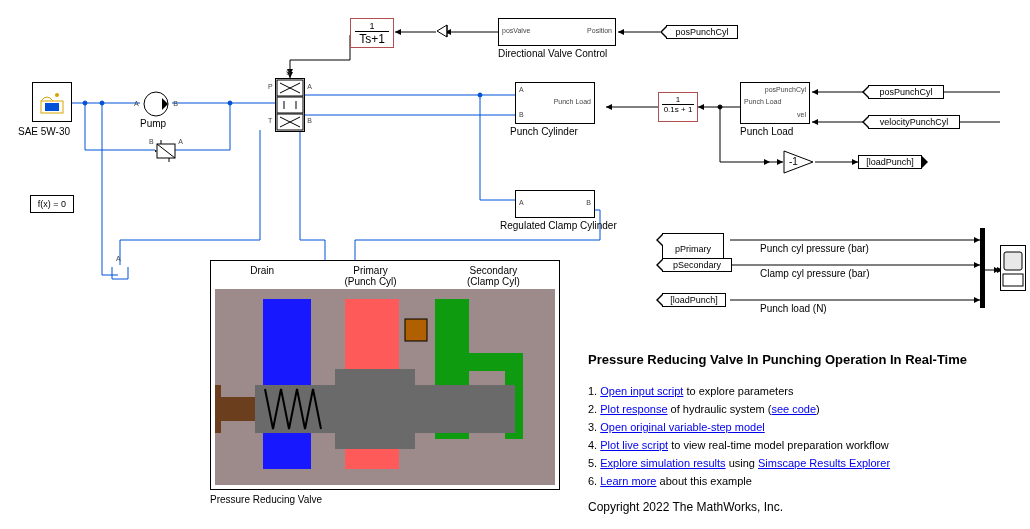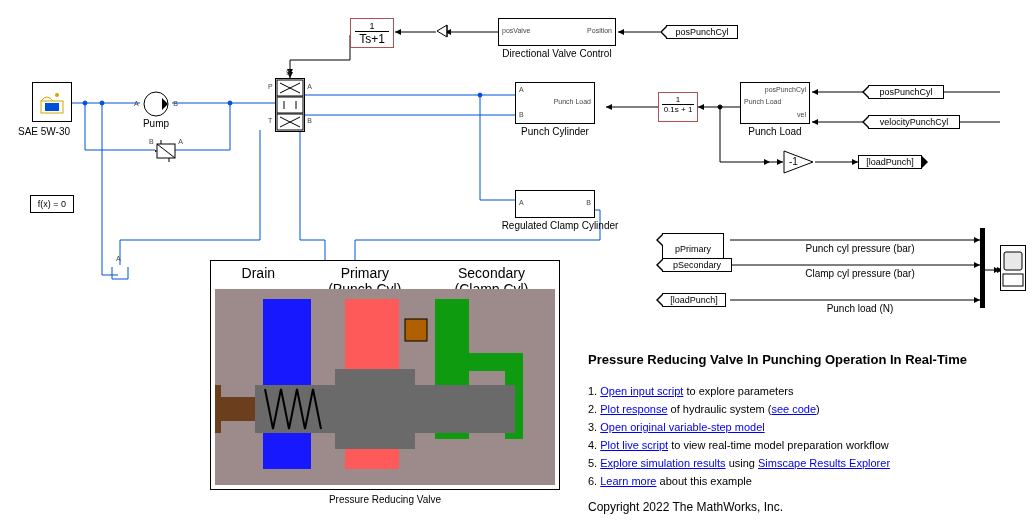--- a/index.html
+++ b/index.html
@@ -1,18 +1,18 @@
 <!DOCTYPE html>
 <html><head>
 <meta charset="utf-8">
 <style>
   body{margin:0;font-family:Arial,Helvetica,sans-serif;font-size:10px;color:#000;background:#fff;width:1030px;height:529px;position:relative;}
   .blk{position:absolute;border:1px solid #000;background:#fff;box-sizing:border-box;text-align:center;}
   .noborder{border:none;background:none;}
-  .lbl{position:absolute;font-size:10px;text-align:center;background:none;}
+  .lbl{position:absolute;font-size:10px;background:none;}
   .lbl-left{text-align:left;}
   .tag{position:absolute;border:1px solid #000;background:#fff;font-size:9px;display:flex;align-items:center;justify-content:center;box-sizing:border-box;}
   .tag::before{content:"";position:absolute;left:-7px;top:-1px;width:0;height:0;border-top:7px solid transparent;border-bottom:7px solid transparent;border-right:7px solid #000;}
   .tag::after{content:"";position:absolute;left:-5.5px;top:0px;width:0;height:0;border-top:6px solid transparent;border-bottom:6px solid transparent;border-right:6px solid #fff;}
   .tag-out{position:absolute;border:1px solid #000;background:#fff;font-size:9px;display:flex;align-items:center;justify-content:center;box-sizing:border-box;}
   .tag-out::after{content:"";position:absolute;right:-7px;top:-1px;width:0;height:0;border-top:7px solid transparent;border-bottom:7px solid transparent;border-left:7px solid #000;}
   .tag-out::before{content:"";position:absolute;right:-5.5px;top:0px;width:0;height:0;border-top:6px solid transparent;border-bottom:6px solid transparent;border-left:6px solid #fff;}
   a{color:#0000ee;text-decoration:underline;}
   .title{font-weight:bold;font-size:13px;}
   svg.wires{position:absolute;left:0;top:0;pointer-events:none;}
@@ -184,21 +184,21 @@
 <div style="position:absolute;left:980px;top:228px;width:5px;height:80px;background:#000;"></div>
 
 <div class="blk" style="left:1000px;top:245px;width:26px;height:46px;">
   <svg width="24" height="44">
       <rect x="3" y="6" width="18" height="18" rx="2" fill="#e8e8e8" stroke="#000"></rect>
       <rect x="2" y="28" width="20" height="12" fill="#fff" stroke="#000"></rect>
     </svg>
 </div>
 
 <div class="blk" style="left:210px;top:260px;width:350px;height:230px;padding:4px;">
-  <div style="display:flex;justify-content:space-around;font-size:14px;height:24px;">
+  <div style="display:flex;justify-content:space-around;font-size:10px;height:24px;">
     <div>Drain</div>
     <div><span>Primary</span><br><span>(Punch Cyl)</span></div>
     <div><span>Secondary</span><br><span>(Clamp Cyl)</span></div>
   </div>
   <svg width="340" height="196">
     <rect x="0" y="0" width="340" height="196" fill="#9d8a8a"></rect>
     <rect x="48" y="10" width="48" height="170" fill="#1818ff"></rect>
     <rect x="130" y="10" width="54" height="170" fill="#ff5a5a"></rect>
     <rect x="220" y="10" width="34" height="140" fill="#0f9b0f"></rect>
     <rect x="254" y="64" width="54" height="18" fill="#0f9b0f"></rect>

